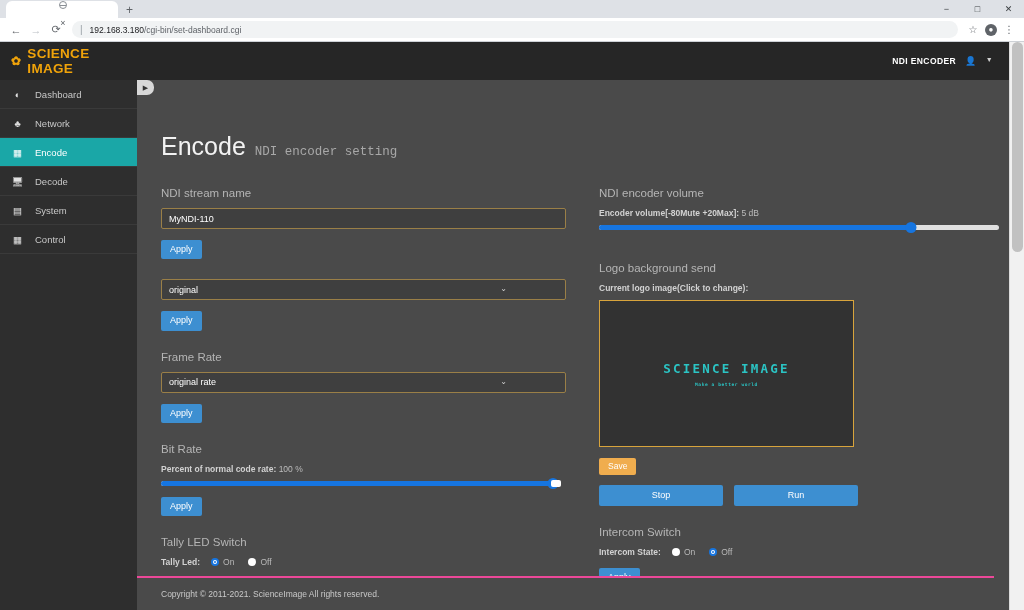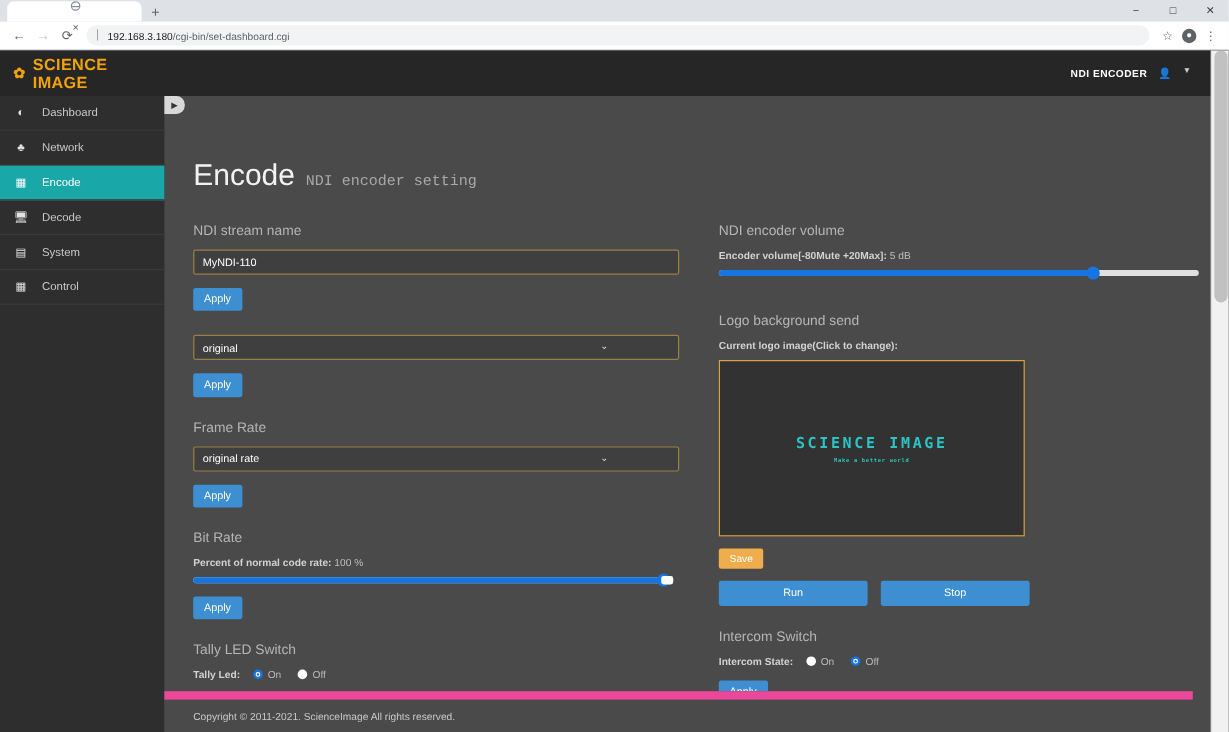--- a/index.html
+++ b/index.html
@@ -265,21 +265,21 @@
     color: #2bc4c4; font-size: 4.5px; font-weight: bold;
     letter-spacing: .6px;
     font-family: "DejaVu Sans Mono", monospace;
   }
   .btn-row { display: flex; gap: 11px; margin-top: 10px; }
 
   
   .footer {
     position: absolute; left: 137px; right: 15px; bottom: 0;
     height: 34px; background: #4a4a4a;
-    border-top: 7px solid #ec4899;
+    border-top: 2px solid #ec4899;
     display: flex; align-items: center; padding-left: 24px;
     font-size: 8.5px; color: #c9c9c9;
   }
 </style>
 </head>
 <body>
 
 <div class="browser-tabstrip">
   <div class="tab">
     <span class="tab-favicon"></span>
@@ -438,22 +438,22 @@
 
           <div class="section" style="margin-top:32px;">
             <div class="sec-title">Logo background send</div>
             <div class="sec-label">Current logo image(Click to change):</div>
             <div class="logo-frame">
               <div class="logo-main">SCIENCE IMAGE</div>
               <div class="logo-sub">Make a better world</div>
             </div>
             <button class="btn btn-save">Save</button>
             <div class="btn-row">
+              <button class="btn btn-wide">Stop</button>
               <button class="btn btn-wide">Run</button>
-              <button class="btn btn-wide">Stop</button>
             </div>
           </div>
 
           <div class="section" style="margin-top:4px;">
             <div class="sec-title">Intercom Switch</div>
             <div class="radio-row">
               <span class="rlabel">Intercom State:</span>
               <span class="radio-opt">
                 <span class="dot"></span>
                 <span class="otext">On</span>

